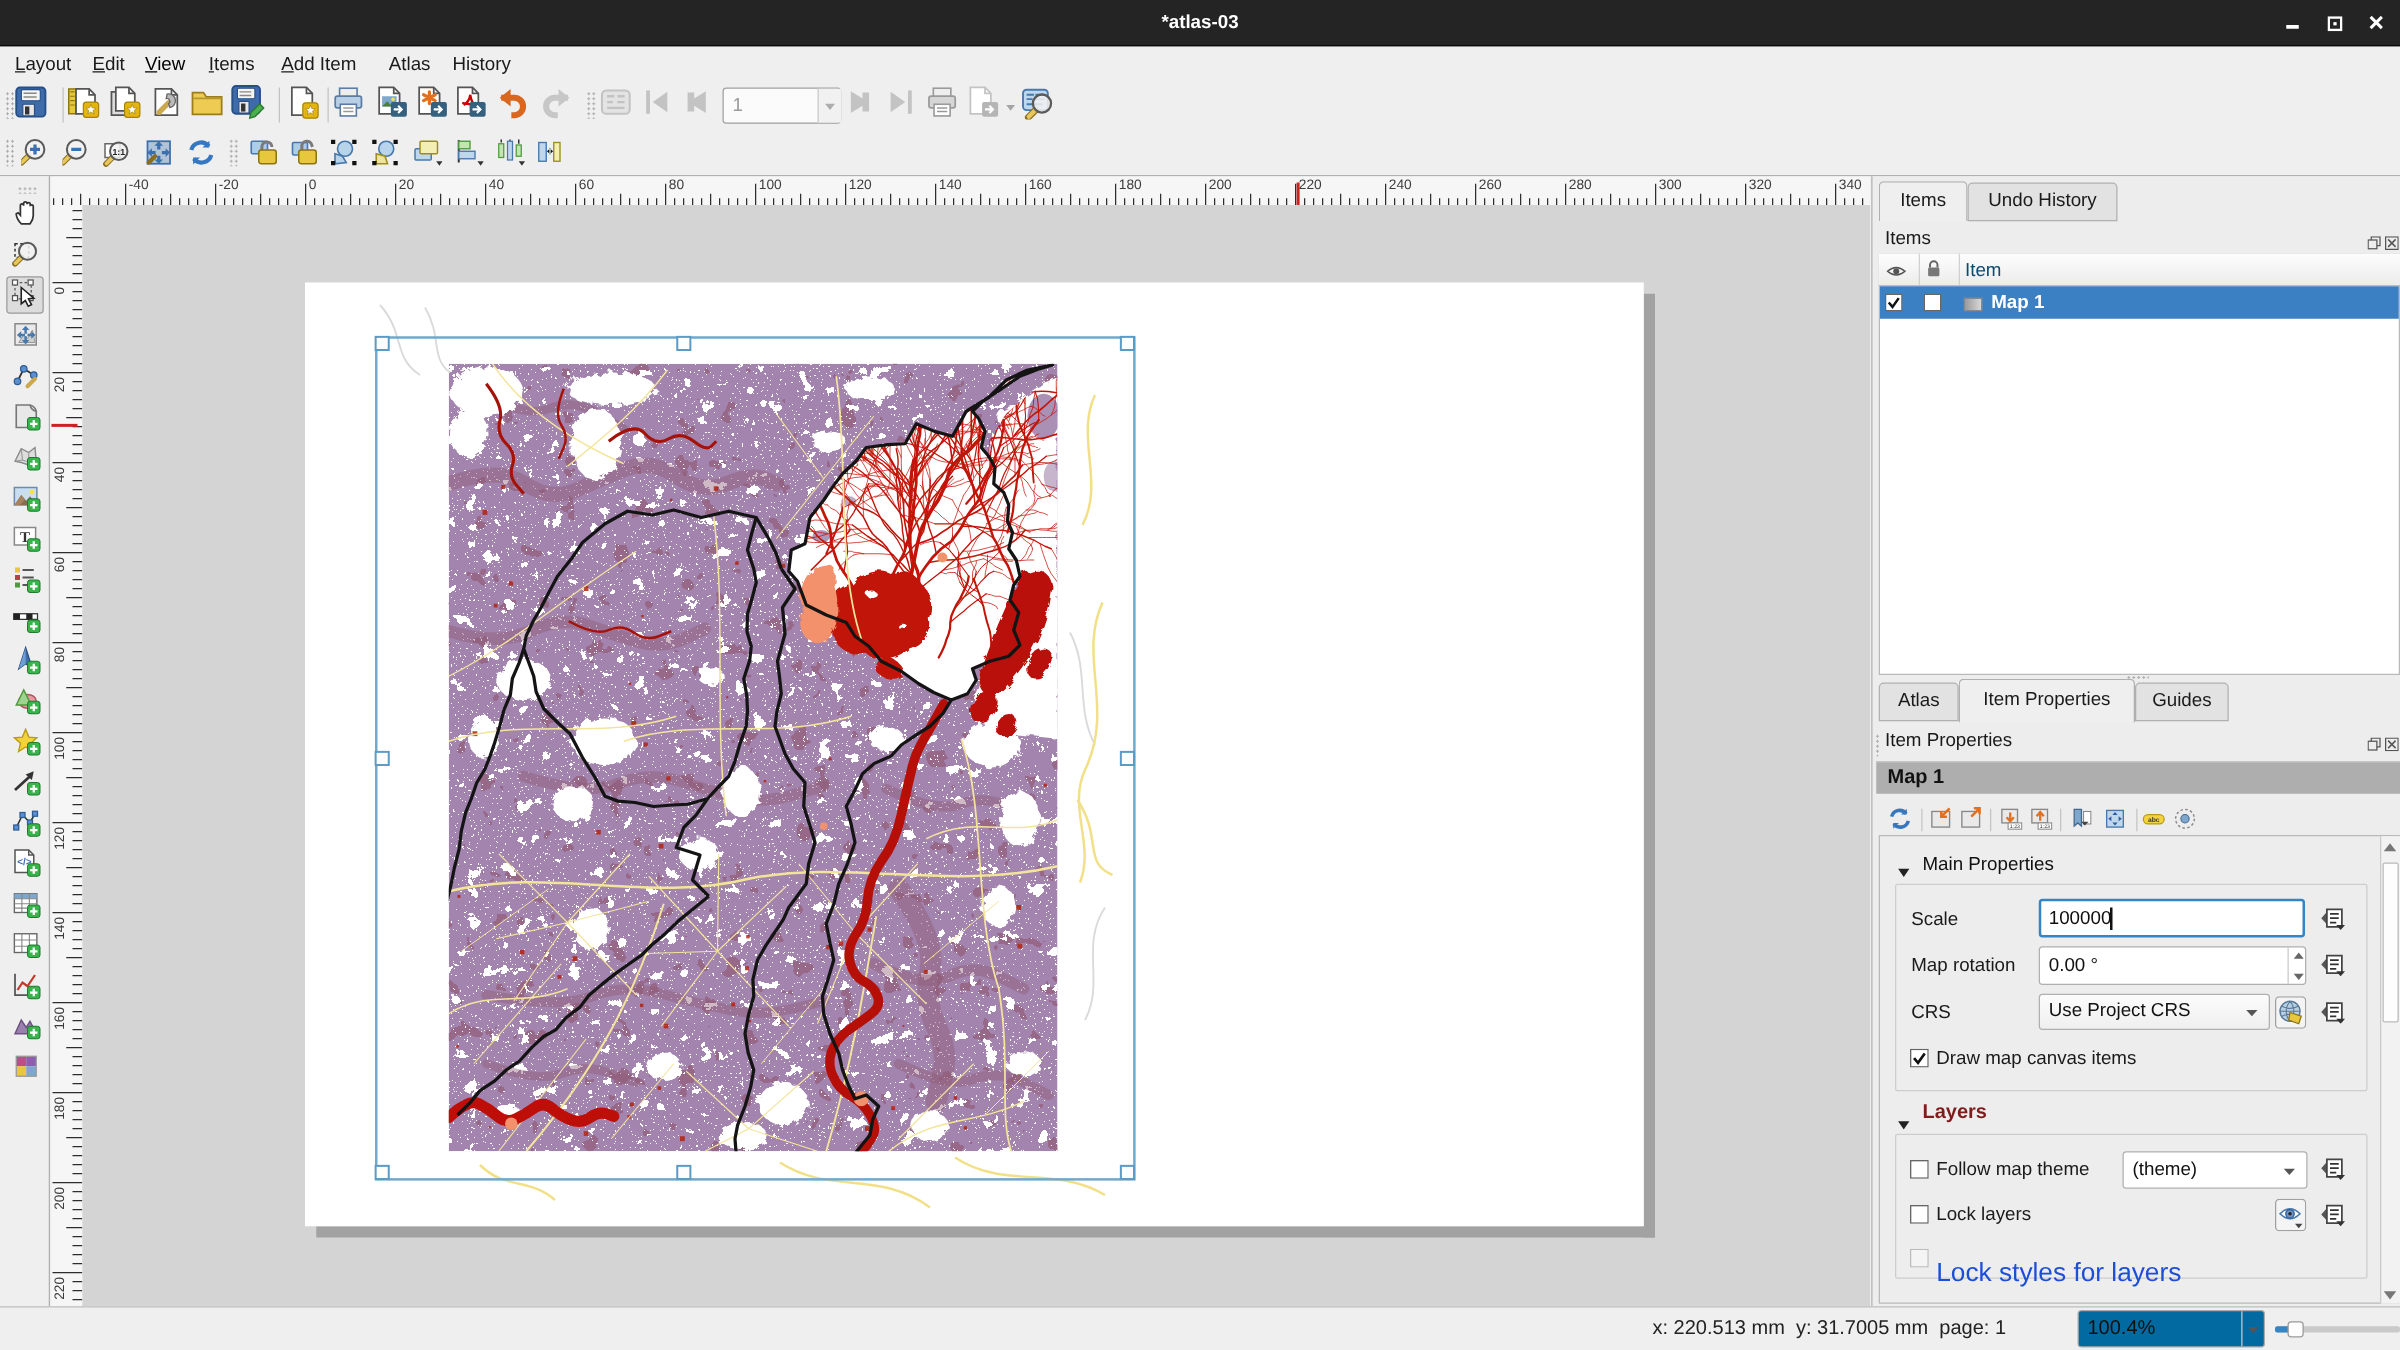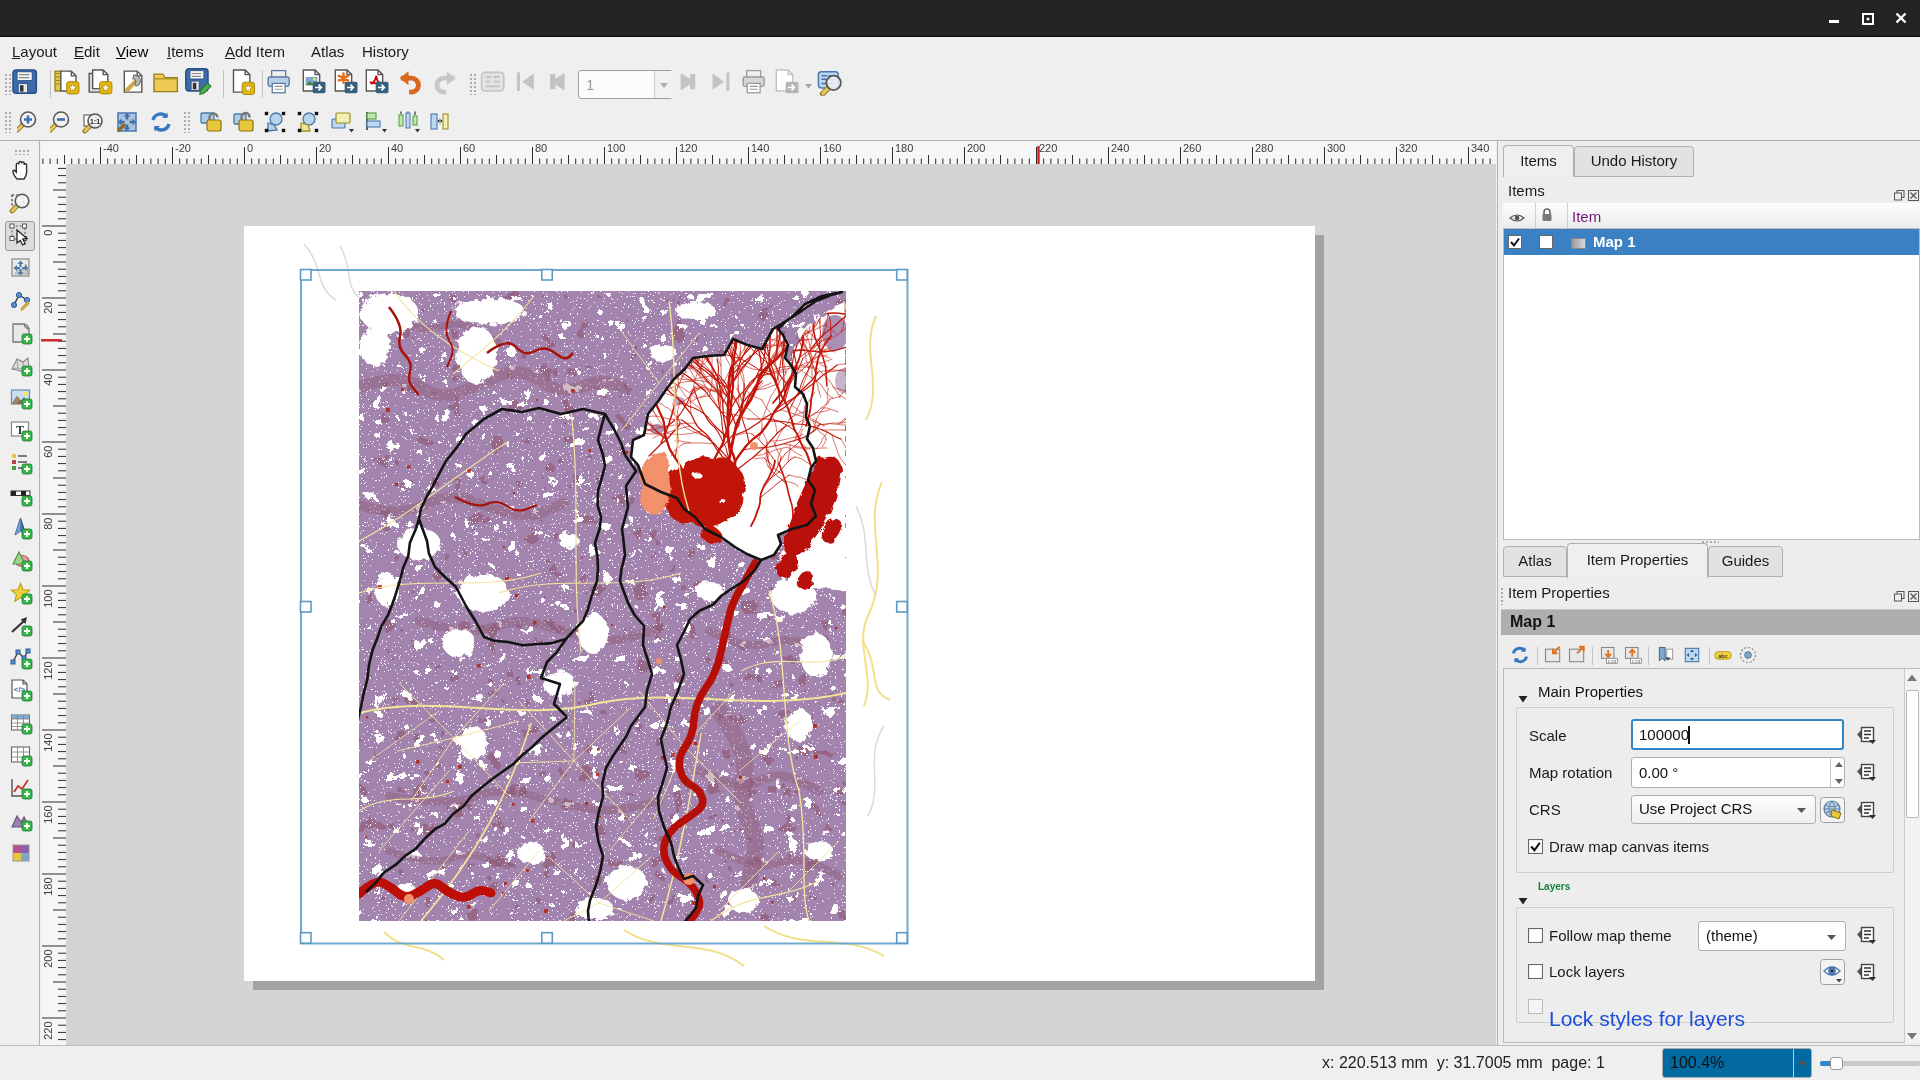--- a/index.html
+++ b/index.html
@@ -2,20 +2,21 @@
 <html><head><meta charset="utf-8">
 <style>
 *{box-sizing:border-box;margin:0;padding:0}
 html,body{width:1920px;height:1080px;overflow:hidden;background:#efefef;font-family:"Liberation Sans",sans-serif;}
 .abs{position:absolute}
 .sep1{position:absolute;width:1px;background:#c3c3c3}
 .dots{position:absolute;background-image:radial-gradient(circle,#adadad 1px,transparent 1.1px);background-size:4px 4px}
 </style></head><body>
 
 <div class="abs" style="left:0;top:0;width:1920px;height:37px;background:#242424;border-bottom:1px solid #090909">
+ <div class="abs" style="left:0;top:9px;width:1920px;text-align:center;color:#fff;font-size:15px;font-weight:bold">*atlas-03</div>
  <div class="abs" style="left:1829px;top:20px;width:10px;height:3px;background:#fff"></div>
  <svg class="abs" style="left:1862px;top:13px" width="12" height="12">
       <rect x="1" y="1" width="10" height="10" fill="none" stroke="#fff" stroke-width="2"></rect>
       <rect x="4.7" y="4.7" width="2.6" height="2.6" fill="#fff"></rect>
     </svg>
  <svg class="abs" style="left:1895px;top:12px" width="12" height="12">
       <path d="M1.5,1.5 L10.5,10.5 M10.5,1.5 L1.5,10.5" stroke="#fff" stroke-width="2.4"></path>
     </svg>
 </div>
 
@@ -1609,21 +1610,21 @@
 <div class="abs" style="left:37px;top:62px;width:1px;height:25px;background:#d0d0d0"></div>
 <div class="abs" style="left:69px;top:62px;width:1px;height:25px;background:#d0d0d0"></div>
 <div class="abs" style="left:11px;top:69px;width:16px;height:12px;"><svg width="16" height="12" viewBox="0 0 16 12">
         <path d="M1,6 Q8,0 15,6 Q8,12 1,6 Z" fill="none" stroke="#555" stroke-width="1.2"></path>
         <circle cx="8" cy="6" r="2.4" fill="#555"></circle>
       </svg></div>
 <div class="abs" style="left:43px;top:67px;width:12px;height:14px;"><svg width="12" height="14" viewBox="0 0 12 14">
         <path d="M3,6 v-2 a3,3 0 0 1 6,0 v2" fill="none" stroke="#666" stroke-width="1.6"></path>
         <rect x="1.5" y="6" width="9" height="7" rx="1" fill="#777"></rect>
       </svg></div>
-<div class="abs" style="left:74px;top:67px;width:60px;height:18px;font-size:15px;color:#701a75">Item</div>
+<div class="abs" style="left:74px;top:67px;width:60px;height:18px;font-size:15px;color:#0c4a6e">Item</div>
 <div class="abs" style="left:6px;top:88px;width:415px;height:26px;background:#3c80c4"></div>
 <div class="abs" style="left:10px;top:94px;width:14px;height:14px;"><svg width="14" height="14" viewBox="0 0 14 14">
         <rect x="0.5" y="0.5" width="13" height="13" fill="#fff" stroke="#666"></rect>
         <path d="M3,7 l3,3.5 5,-7" fill="none" stroke="#111" stroke-width="2"></path>
       </svg></div>
 <div class="abs" style="left:41px;top:94px;width:14px;height:14px;"><svg width="14" height="14" viewBox="0 0 14 14">
         <rect x="0.5" y="0.5" width="13" height="13" fill="#fff" stroke="#666"></rect>
       </svg></div>
 <div class="abs" style="left:73px;top:97px;width:15px;height:11px;background:linear-gradient(90deg,#9a9a9a,#d8d8d8);border:1px solid #888"></div>
 <div class="abs" style="left:95px;top:92px;width:80px;height:18px;font-size:15px;font-weight:bold;color:#fff">Map 1</div>
@@ -1756,21 +1757,21 @@
         <path d="M12,13 l9,3 -2,6 -8,-3 z" fill="#e8c63e" stroke="#8d7412"></path>
       </svg></div>
 <div class="abs" style="left:30px;top:698px;width:15px;height:15px;"><svg width="15" height="15" viewBox="0 0 14 14">
         <rect x="0.5" y="0.5" width="13" height="13" fill="#fff" stroke="#666"></rect>
         <path d="M3,7 l3,3.5 5,-7" fill="none" stroke="#111" stroke-width="2"></path>
       </svg></div>
 <div class="abs" style="left:51px;top:697px;width:250px;height:18px;font-size:15px;color:#1a1a1a">Draw map canvas items</div>
 <div class="abs" style="left:20px;top:750px;width:10px;height:8px;"><svg width="10" height="8" viewBox="0 0 10 8">
         <path d="M0.5,1 h9 l-4.5,6.5 z" fill="#222"></path>
       </svg></div>
-<div class="abs" style="left:40px;top:740px;width:200px;height:18px;font-size:10px;font-weight:bold;color:#15803d">Layers</div>
+<div class="abs" style="left:40px;top:740px;width:200px;height:18px;font-size:16px;font-weight:bold;color:#7f1d1d">Layers</div>
 <div class="abs" style="left:18px;top:766px;width:378px;height:116px;border:1px solid #cdcdcd;border-radius:2px"></div>
 <div class="abs" style="left:30px;top:787px;width:15px;height:15px;"><svg width="15" height="15" viewBox="0 0 14 14">
         <rect x="0.5" y="0.5" width="13" height="13" fill="#fff" stroke="#666"></rect>
       </svg></div>
 <div class="abs" style="left:51px;top:786px;width:160px;height:18px;font-size:15px;color:#1a1a1a">Follow map theme</div>
 <div class="abs" style="left:200px;top:780px;width:148px;height:30px;background:#fff;border:1px solid #b0b0b0;border-radius:3px"></div>
 <div class="abs" style="left:208px;top:786px;width:100px;height:18px;font-size:15px;color:#111">(theme)</div>
 <svg class="abs" style="left:327px;top:791px" width="14" height="10">
       <path d="M2,3 h9 l-4.5,5 z" fill="#555"></path>
     </svg>

